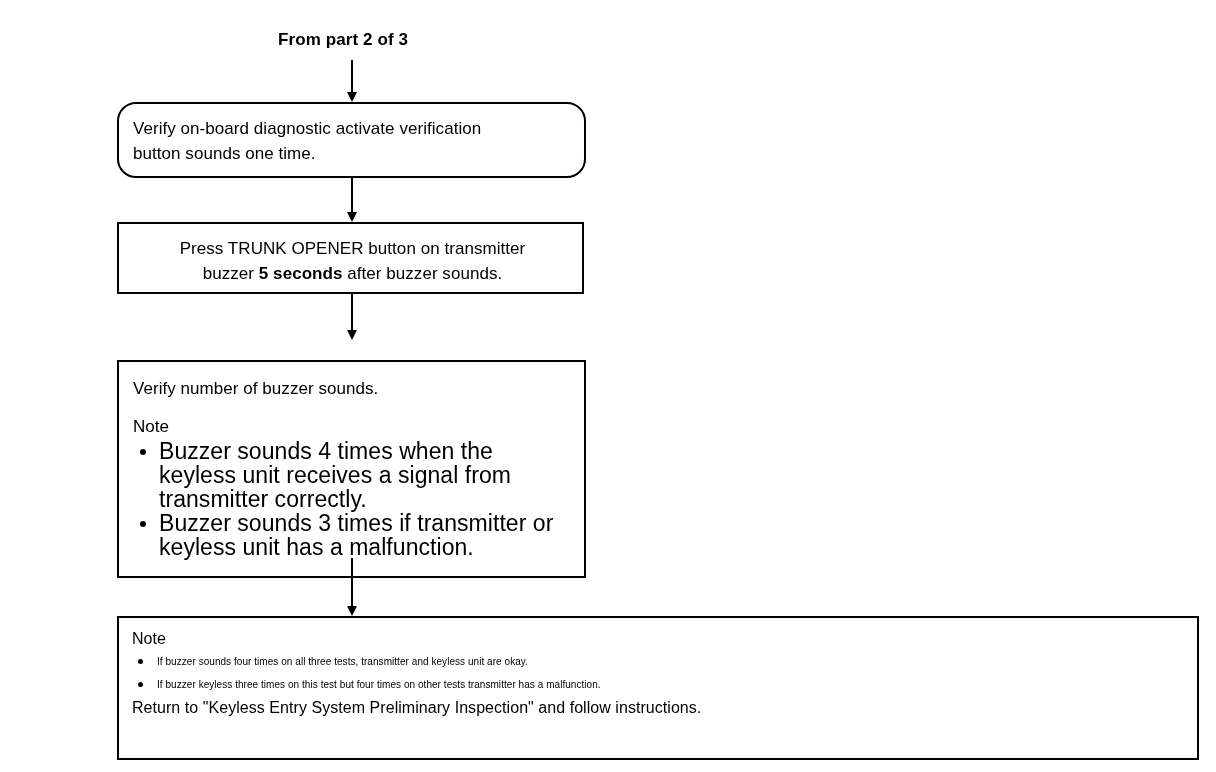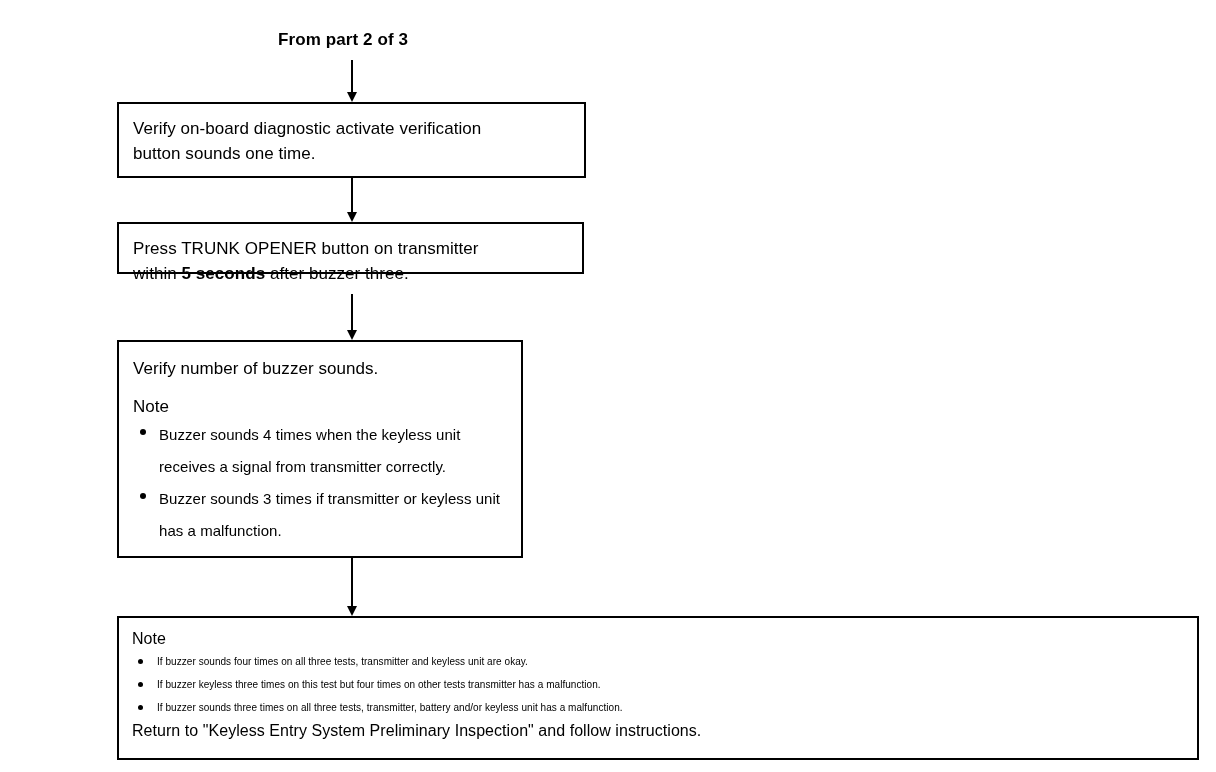--- a/index.html
+++ b/index.html
@@ -78,22 +78,22 @@
     margin: 0;
   }
   ul.note-list {
     list-style: none;
     margin: 0;
     padding: 0;
   }
   ul.note-list li {
     position: relative;
     padding-left: 26px;
-    font-size: 15px;
-    line-height: 32px;
+    font-size: 23px;
+    line-height: 24px;
     letter-spacing: 0.05px;
   }
   ul.note-list li::before {
     content: "";
     position: absolute;
     left: 7px;
     top: 10px;
     width: 6px;
     height: 6px;
     background: #000;
@@ -138,45 +138,45 @@
 
 <div id="canvas">
 
   <div class="abs entry-title">From part 2 of 3</div>
 
   <div class="connector" style="left:351px; top:60px; height:42px;">
     <div class="shaft" style="height:32px;"></div>
     <div class="head" style="top:32px;"></div>
   </div>
 
-  <div class="box" style="left:117px; top:102px; width:469px; height:76px;">
+  <div class="box" style="left:117px; top:102px; width:469px; height:76px;border-radius:19px;">
     <div class="box-inner">
       <p>Verify on-board diagnostic activate verification</p>
       <p>button sounds one time.</p>
     </div>
   </div>
 
   <div class="connector" style="left:351px; top:178px; height:44px;">
     <div class="shaft" style="height:34px;"></div>
     <div class="head" style="top:34px;"></div>
   </div>
 
-  <div class="box" style="left:117px; top:222px; width:467px; height:52px;">
+  <div class="box" style="left:117px; top:222px; width:467px; height:72px;text-align:center;">
     <div class="box-inner">
       <p>Press TRUNK OPENER button on transmitter</p>
-      <p><span>within </span><b>5 seconds</b><span> after buzzer three.</span></p>
+      <p><span>buzzer </span><b>5 seconds</b><span> after buzzer sounds.</span></p>
     </div>
   </div>
 
   <div class="connector" style="left:351px; top:294px; height:46px;">
     <div class="shaft" style="height:36px;"></div>
     <div class="head" style="top:36px;"></div>
   </div>
 
-  <div class="box" style="left:117px; top:340px; width:406px; height:218px;">
+  <div class="box" style="left:117px; top:360px; width:469px; height:218px;">
     <div class="box-inner" style="padding:14px 10px 10px 14px;">
       <p>Verify number of buzzer sounds.</p>
       <div class="note-gap"></div>
       <p class="note-head">Note</p>
       <ul class="note-list">
         <li>Buzzer sounds 4 times when the keyless unit receives a signal from transmitter correctly.</li>
         <li>Buzzer sounds 3 times if transmitter or keyless unit has a malfunction.</li>
       </ul>
     </div>
   </div>
@@ -187,19 +187,18 @@
     <div class="shaft" style="height:48px;"></div>
     <div class="head" style="top:48px;"></div>
   </div>
 
   <div class="box result-box" style="left:117px; top:616px; width:1082px; height:144px;">
     <div class="box-inner">
       <p class="note-head">Note</p>
       <ul class="note-list">
         <li>If buzzer sounds four times on all three tests, transmitter and keyless unit are okay.</li>
         <li>If buzzer keyless three times on this test but four times on other tests transmitter has a malfunction.</li>
-        <li>If buzzer sounds three times on all three tests, transmitter, battery and/or keyless unit has a malfunction.</li>
       </ul>
       <p class="tail-line">Return to "Keyless Entry System Preliminary Inspection" and follow instructions.</p>
     </div>
   </div>
 
 </div>
 
 </body></html>

